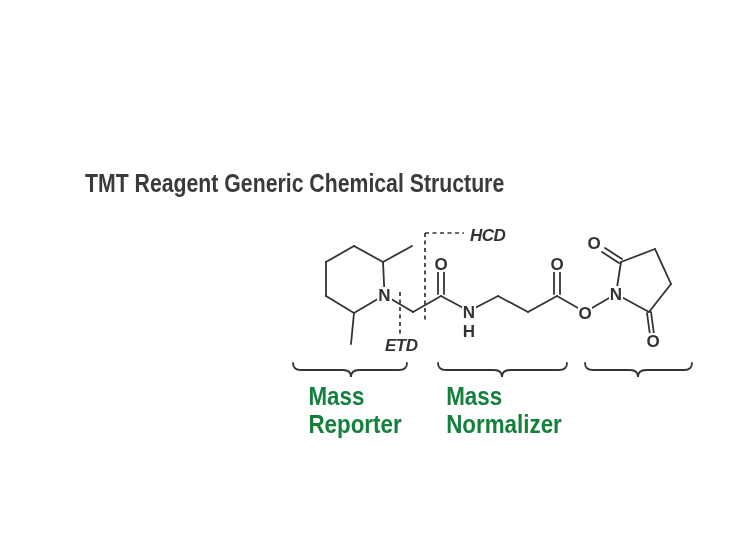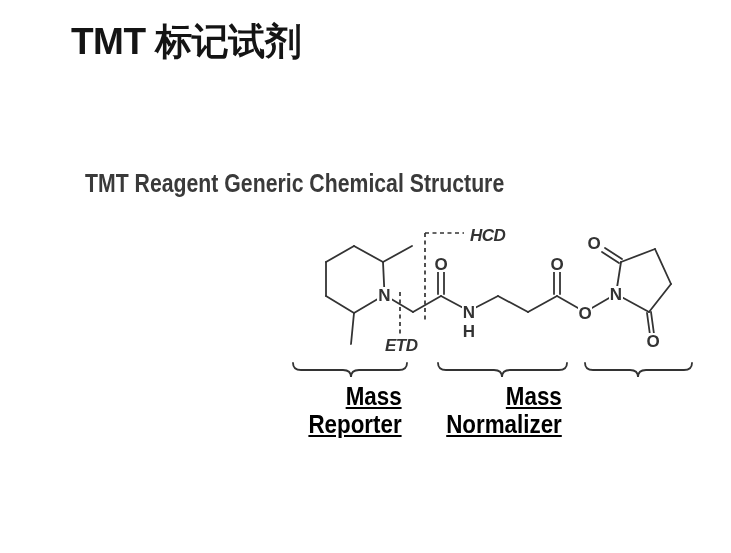--- a/index.html
+++ b/index.html
@@ -33,35 +33,34 @@
     text-anchor:middle;
   }
   .frag{
     font-family:"Liberation Sans",sans-serif;
     font-size:17px;font-weight:bold;font-style:italic;fill:#333333;
     text-anchor:start;letter-spacing:-0.5px;
   }
   .caption{
     position:absolute;top:382px;
     transform:translateX(-50%);
-    font-size:26px;line-height:28px;font-weight:bold;color:#000000;
-    text-align:right;white-space:nowrap;text-decoration:underline;
+    font-size:26px;line-height:28px;font-weight:bold;color:#15803d;
+    text-align:left;white-space:nowrap;
   }
   .caption .cond{display:block;transform:scaleX(0.86);transform-origin:50% 0;}
   .caption sub{font-size:0.65em;vertical-align:-0.18em;line-height:0;}
   .cap-reporter{left:355px;}
   .cap-normalizer{left:504px;}
   .cap-reactive{left:638px;}
 </style>
 </head>
 <body>
 
 <div class="slide">
 
-  <div class="page-title">TMT 标记试剂</div>
 
   <div class="sub-heading">TMT Reagent Generic Chemical Structure</div>
 
   <svg class="diagram-svg" width="731" height="553" viewBox="0 0 731 553" xmlns="http://www.w3.org/2000/svg">
 
     <g>
       <line class="bond" x1="326" y1="262" x2="354" y2="246"></line>
       <line class="bond" x1="354" y1="246" x2="383" y2="262"></line>
       <line class="bond" x1="383" y1="262" x2="384.5" y2="294"></line>
       <line class="bond" x1="384.5" y1="295" x2="354" y2="313"></line>

